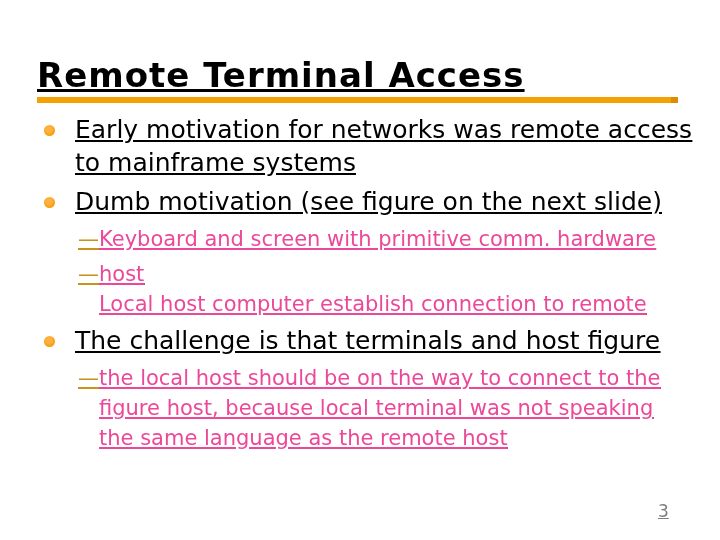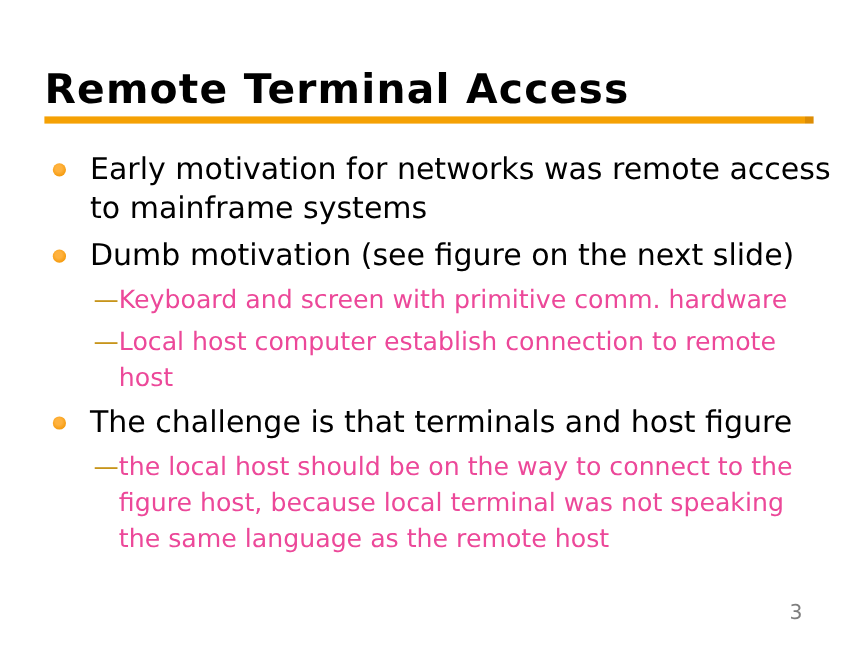--- a/index.html
+++ b/index.html
@@ -1,21 +1,21 @@
 <!DOCTYPE html>
 <html style="--accent: #F5A104; --bullet: #F59C10; --dash: #C7941A; --pagenum: #7E7E7E;"><head>
 <meta charset="utf-8">
 <style>
   :root {
     --accent: #F5A104;
     --bullet: #F59C10;
     --dash: #C7941A;
     --pagenum: #7E7E7E;
   }
-  * { margin: 0; padding: 0; box-sizing: border-box; }
+  * { margin: 0; padding: 0; box-sizing: border-box; text-decoration: underline; }
   html, body { width: 720px; height: 540px; }
   body {
     background: #ffffff;
     font-family: "DejaVu Sans", "Liberation Sans", sans-serif;
     position: relative;
     overflow: hidden;
   }
   .slide { position: absolute; inset: 0; background: #ffffff; }
 
   .title {
@@ -34,21 +34,21 @@
     left: 37px;
     top: 97px;
     width: 641px;
     height: 6px;
     background: linear-gradient(to right, var(--accent) 0 634px, #DD8D05 634px 641px);
   }
 
   .content {
     position: absolute;
     left: 44px;
-    top: 124px;
+    top: 113px;
     width: 650px;
   }
 
   .bullet { display: flex; align-items: flex-start; margin-bottom: 6px; }
   .bullet .dot {
     flex: none;
     width: 11px;
     height: 11px;
     border-radius: 50%;
     background: radial-gradient(circle at 45% 40%, #FFB23E 0 30%, var(--bullet) 70%);
@@ -115,22 +115,22 @@
     <div class="sub gap-top">
       <span class="dash">—</span>
       <div class="stext">
         <div class="sline">Keyboard and screen with primitive comm. hardware</div>
       </div>
     </div>
 
     <div class="sub">
       <span class="dash">—</span>
       <div class="stext">
+        <div class="sline">host</div>
         <div class="sline">Local host computer establish connection to remote</div>
-        <div class="sline">host</div>
       </div>
     </div>
 
     <div class="bullet">
       <span class="dot"></span>
       <div class="btext">
         <div class="bline">The challenge is that terminals and host figure</div>
       </div>
     </div>
 

